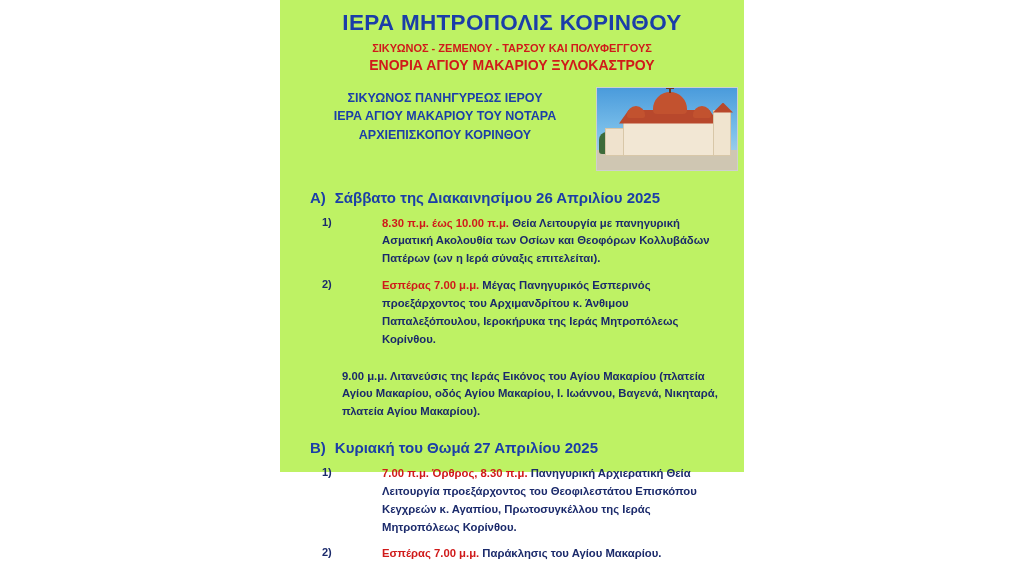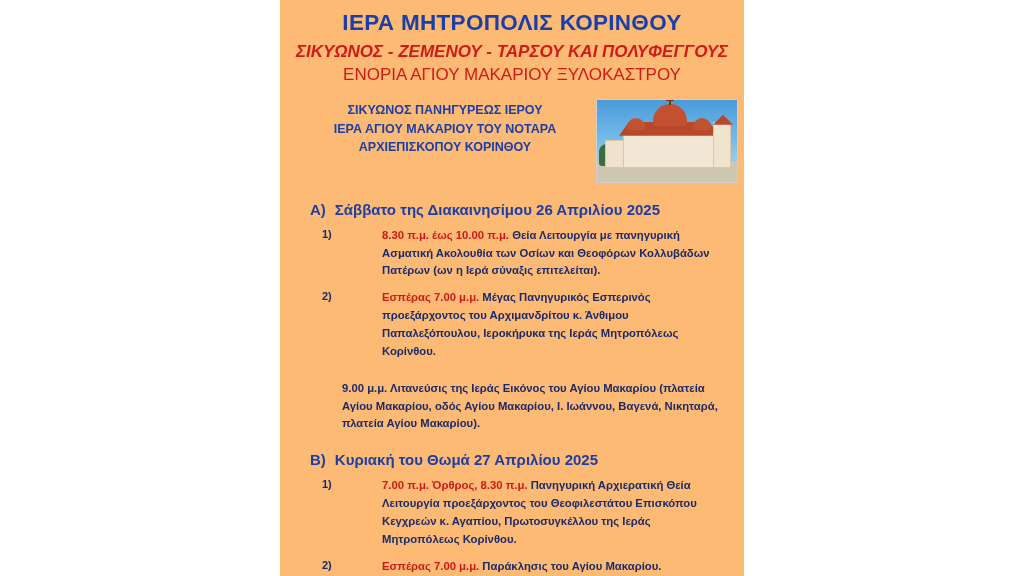--- a/index.html
+++ b/index.html
@@ -18,47 +18,46 @@
     position: relative;
     width: 1024px;
     height: 576px;
     background: #ffffff;
   }
   .sheet {
     position: absolute;
     left: 280px;
     top: 0;
     width: 464px;
-    height: 576px;
-    background: #fdba74;
+    height: 472px;
+    background: #bef264;
   }
 
   
   .header {
     text-align: center;
     padding-top: 10px;
   }
   .title-main {
     font-size: 22.5px;
     font-weight: bold;
     color: #1b3ea8;
     letter-spacing: 0.3px;
     line-height: 1.15;
   }
   .title-sub1 {
-    font-size: 17px;
+    font-size: 11px;
     font-weight: bold;
     color: #d01a1a;
     margin-top: 5px;
     line-height: 1.35;
-    font-style: italic;
   }
   .title-sub2 {
-    font-size: 17px;
-    font-weight: normal;
+    font-size: 14px;
+    font-weight: bold;
     color: #d01a1a;
     line-height: 1.35;
   }
 
   
   .program-row {
     display: flex;
     align-items: flex-start;
     margin-top: 12px;
     padding-left: 20px;

